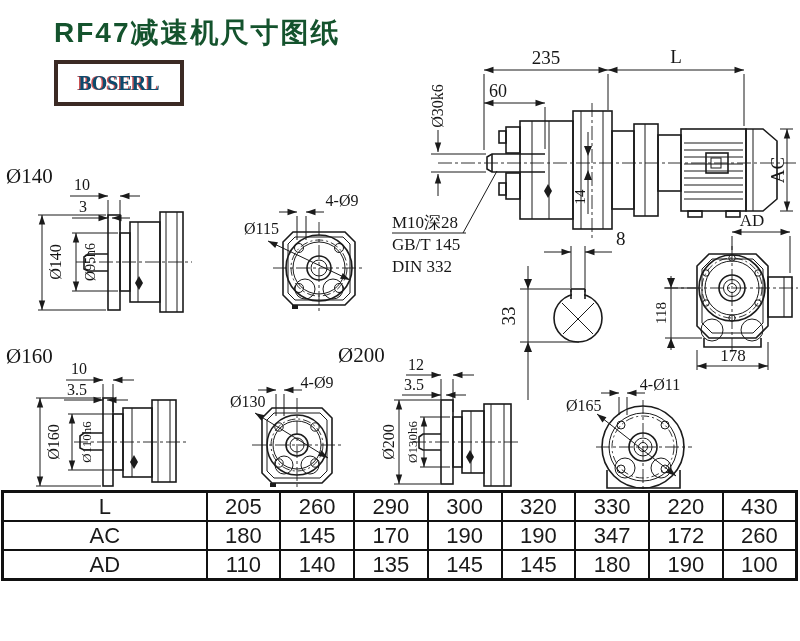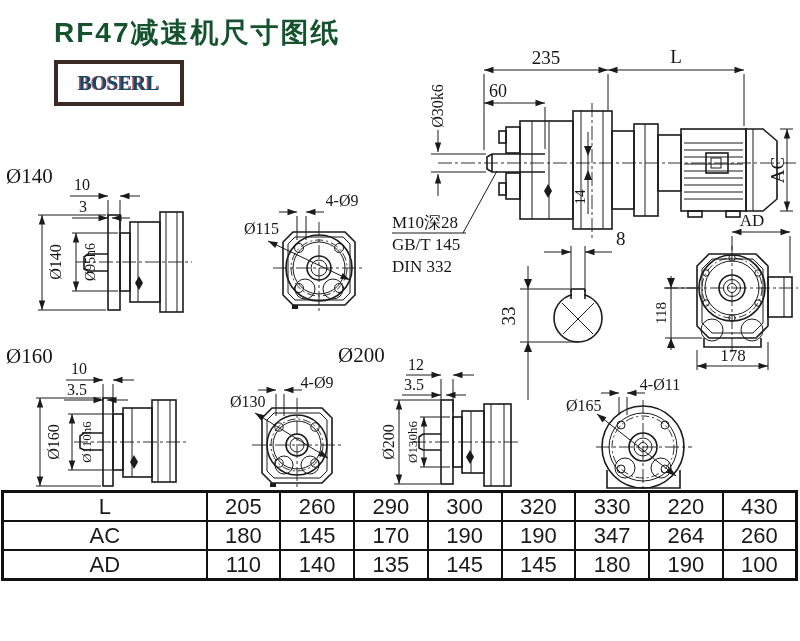--- a/index.html
+++ b/index.html
@@ -381,21 +381,21 @@
       <td>430</td>
     </tr>
     <tr>
       <td>AC</td>
       <td>180</td>
       <td>145</td>
       <td>170</td>
       <td>190</td>
       <td>190</td>
       <td>347</td>
-      <td>264</td>
+      <td>172</td>
       <td>260</td>
     </tr>
     <tr>
       <td>AD</td>
       <td>110</td>
       <td>140</td>
       <td>135</td>
       <td>145</td>
       <td>145</td>
       <td>180</td>

